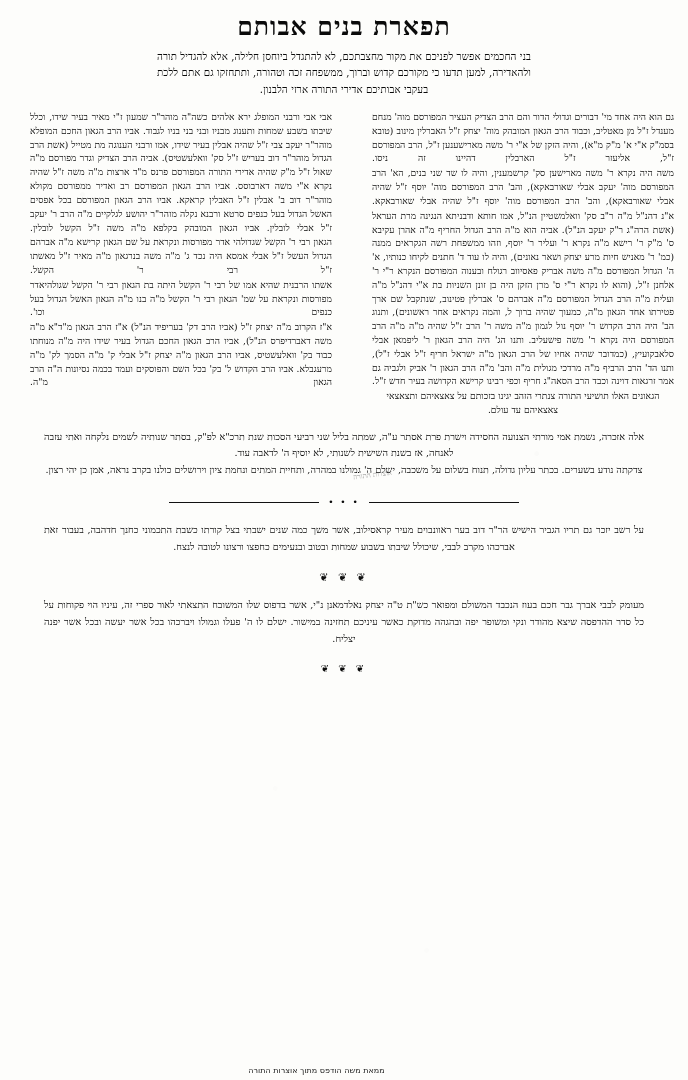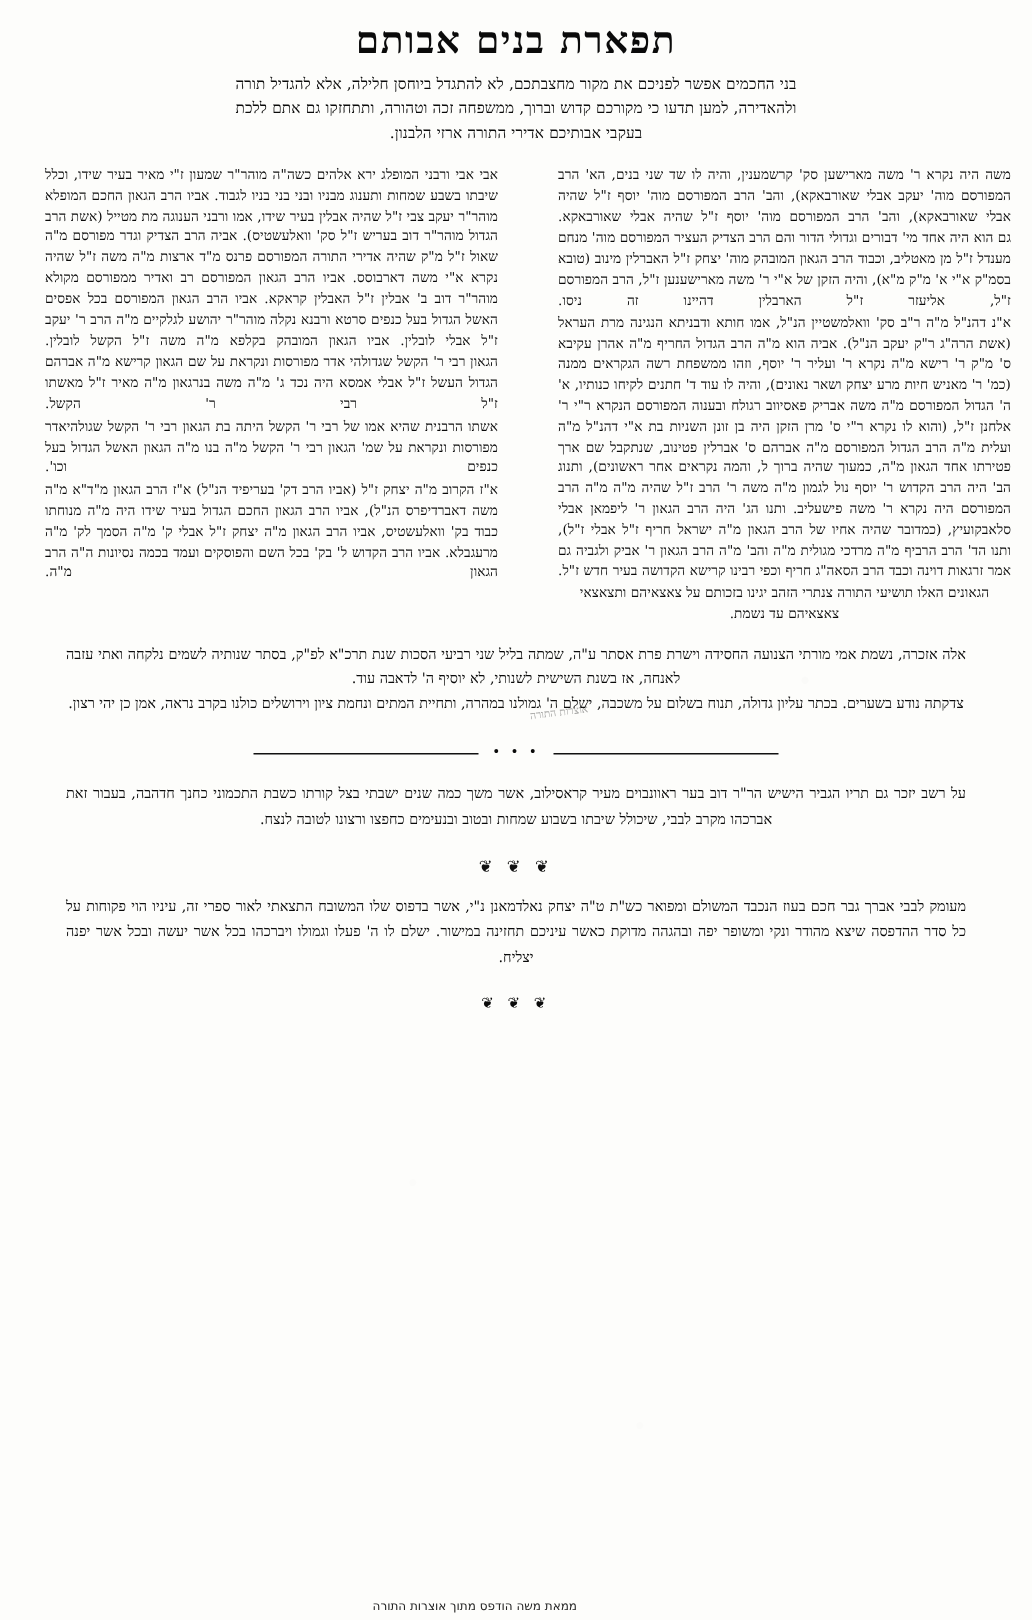--- a/index.html
+++ b/index.html
@@ -195,24 +195,24 @@
 
   <div class="intro">
     <div>בני החכמים אפשר לפניכם את מקור מחצבתכם, לא להתגדל ביוחסן חלילה, אלא להגדיל תורה</div>
     <div>ולהאדירה, למען תדעו כי מקורכם קדוש וברוך, ממשפחה זכה וטהורה, ותתחזקו גם אתם ללכת</div>
     <div>בעקבי אבותיכם אדירי התורה ארזי הלבנון.</div>
   </div>
 
   <div class="columns">
 
     <div class="col">
+      <p>גם הוא היה אחד מי' דבורים וגדולי הדור והם הרב הצדיק העציר המפורסם מוה' מנחם מענדל ז"ל מן מאטליב, וכבוד הרב הגאון המובהק מוה' יצחק ז"ל האברלין מינוב (טובא בסמ"ק א"י א' מ"ק מ"א), והיה הזקן של א"י ר' משה מארישענען ז"ל, הרב המפורסם ז"ל, אליעזר ז"ל הארבלין דהיינו זה ניסו.</p>
       <p>משה היה נקרא ר' משה מארישען סק' קרשמענין, והיה לו שד שני בנים, הא' הרב המפורסם מוה' יעקב אבלי שאורבאקא), והב' הרב המפורסם מוה' יוסף ז"ל שהיה אבלי שאורבאקא), והב' הרב המפורסם מוה' יוסף ז"ל שהיה אבלי שאורבאקא.</p>
-      <p>גם הוא היה אחד מי' דבורים וגדולי הדור והם הרב הצדיק העציר המפורסם מוה' מנחם מענדל ז"ל מן מאטליב, וכבוד הרב הגאון המובהק מוה' יצחק ז"ל האברלין מינוב (טובא בסמ"ק א"י א' מ"ק מ"א), והיה הזקן של א"י ר' משה מארישענען ז"ל, הרב המפורסם ז"ל, אליעזר ז"ל הארבלין דהיינו זה ניסו.</p>
       <p>א"נ דהנ"ל מ"ה ר"ב סק' וואלמשטיין הנ"ל, אמו חותא ודבניתא הנגינה מרת העראל (אשת הרה"ג ר"ק יעקב הנ"ל). אביה הוא מ"ה הרב הגדול החריף מ"ה אהרן עקיבא ס' מ"ק ר' רישא מ"ה נקרא ר' ועליר ר' יוסף, וזהו ממשפחת רשה הגקראים ממנה (כמ' ר' מאניש חיות מרע יצחק ושאר נאונים), והיה לו עוד ד' חתנים לקיחו כנותיו, א' ה' הגדול המפורסם מ"ה משה אבריק פאסיווב רגולח ובענוה המפורסם הנקרא ר"י ר' אלחנן ז"ל, (והוא לו נקרא ר"י ס' מרן הזקן היה בן זונן השניות בת א"י דהנ"ל מ"ה ועלית מ"ה הרב הגדול המפורסם מ"ה אברהם ס' אברלין פטינוב, שנתקבל שם ארך פטירתו אחד הגאון מ"ה, כמעוך שהיה ברוך ל, והמה נקראים אחר ראשונים), ותנוג הב' היה הרב הקדוש ר' יוסף נול לגמון מ"ה משה ר' הרב ז"ל שהיה מ"ה מ"ה הרב המפורסם היה נקרא ר' משה פישעליב. ותנו הג' היה הרב הגאון ר' ליפמאן אבלי סלאבקועיץ, (כמדובר שהיה אחיו של הרב הגאון מ"ה ישראל חריף ז"ל אבלי ז"ל), ותנו הד' הרב הרביף מ"ה מרדכי מגולית מ"ה והב' מ"ה הרב הגאון ר' אביק ולגביה גם אמר זרגאות דוינה וכבד הרב הסאה"ג חריף וכפי רבינו קרישא הקדושה בעיר חדש ז"ל.</p>
-      <p class="center">הגאונים האלו תושיעי התורה צנתרי הזהב יגינו בזכותם על צאצאיהם ותצאצאי צאצאיהם עד נשמת.</p>
+      <p class="center">הגאונים האלו תושיעי התורה צנתרי הזהב יגינו בזכותם על צאצאיהם ותצאצאי צאצאיהם עד עולם.</p>
     </div>
 
     <div class="col">
       <p>אבי אבי ורבני המופלג ירא אלהים כשה"ה מוהר"ר שמעון ז"י מאיר בעיר שידו, וכלל שיבתו בשבע שמחות ותענוג מבניו ובני בני בניו לגבוד. אביו הרב הגאון החכם המופלא מוהר"ר יעקב צבי ז"ל שהיה אבלין בעיר שידו, אמו ורבני הענוגה מת מטייל (אשת הרב הגדול מוהר"ר דוב בעריש ז"ל סק' וואלעשטיס). אביה הרב הצדיק וגדר מפורסם מ"ה שאול ז"ל מ"ק שהיה אדירי התורה המפורסם פרנס מ"ד ארצות מ"ה משה ז"ל שהיה נקרא א"י משה דארבוסס. אביו הרב הגאון המפורסם רב ואדיר ממפורסם מקולא מוהר"ר דוב ב' אבלין ז"ל האבלין קראקא. אביו הרב הגאון המפורסם בכל אפסים האשל הגדול בעל כנפים סרטא ורבנא נקלה מוהר"ר יהושע לגלקיים מ"ה הרב ר' יעקב ז"ל אבלי לובלין. אביו הגאון המובהק בקלפא מ"ה משה ז"ל הקשל לובלין.</p>
       <p>הגאון רבי ר' הקשל שגדולהי אדר מפורסות ונקראת על שם הגאון קרישא מ"ה אברהם הגדול העשל ז"ל אבלי אמסא היה נכד ג' מ"ה משה בנרגאון מ"ה מאיר ז"ל מאשתו ז"ל רבי ר' הקשל.</p>
       <p>אשתו הרבנית שהיא אמו של רבי ר' הקשל היתה בת הגאון רבי ר' הקשל שגולהיאדר מפורסות ונקראת על שמ' הגאון רבי ר' הקשל מ"ה בנו מ"ה הגאון האשל הגדול בעל כנפים וכו'.</p>
       <p>א"ז הקרוב מ"ה יצחק ז"ל (אביו הרב דק' בעריפיד הנ"ל) א"ז הרב הגאון מ"ד"א מ"ה משה דאברדיפרס הנ"ל), אביו הרב הגאון החכם הגדול בעיר שידו היה מ"ה מנוחתו כבוד בק' וואלעשטיס, אביו הרב הגאון מ"ה יצחק ז"ל אבלי ק' מ"ה הסמך לק' מ"ה מרעגבלא. אביו הרב הקדוש ל' בק' בכל השם והפוסקים ועמד בכמה נסיונות ה"ה הרב הגאון מ"ה.</p>
     </div>
 
     <div class="stamp">

